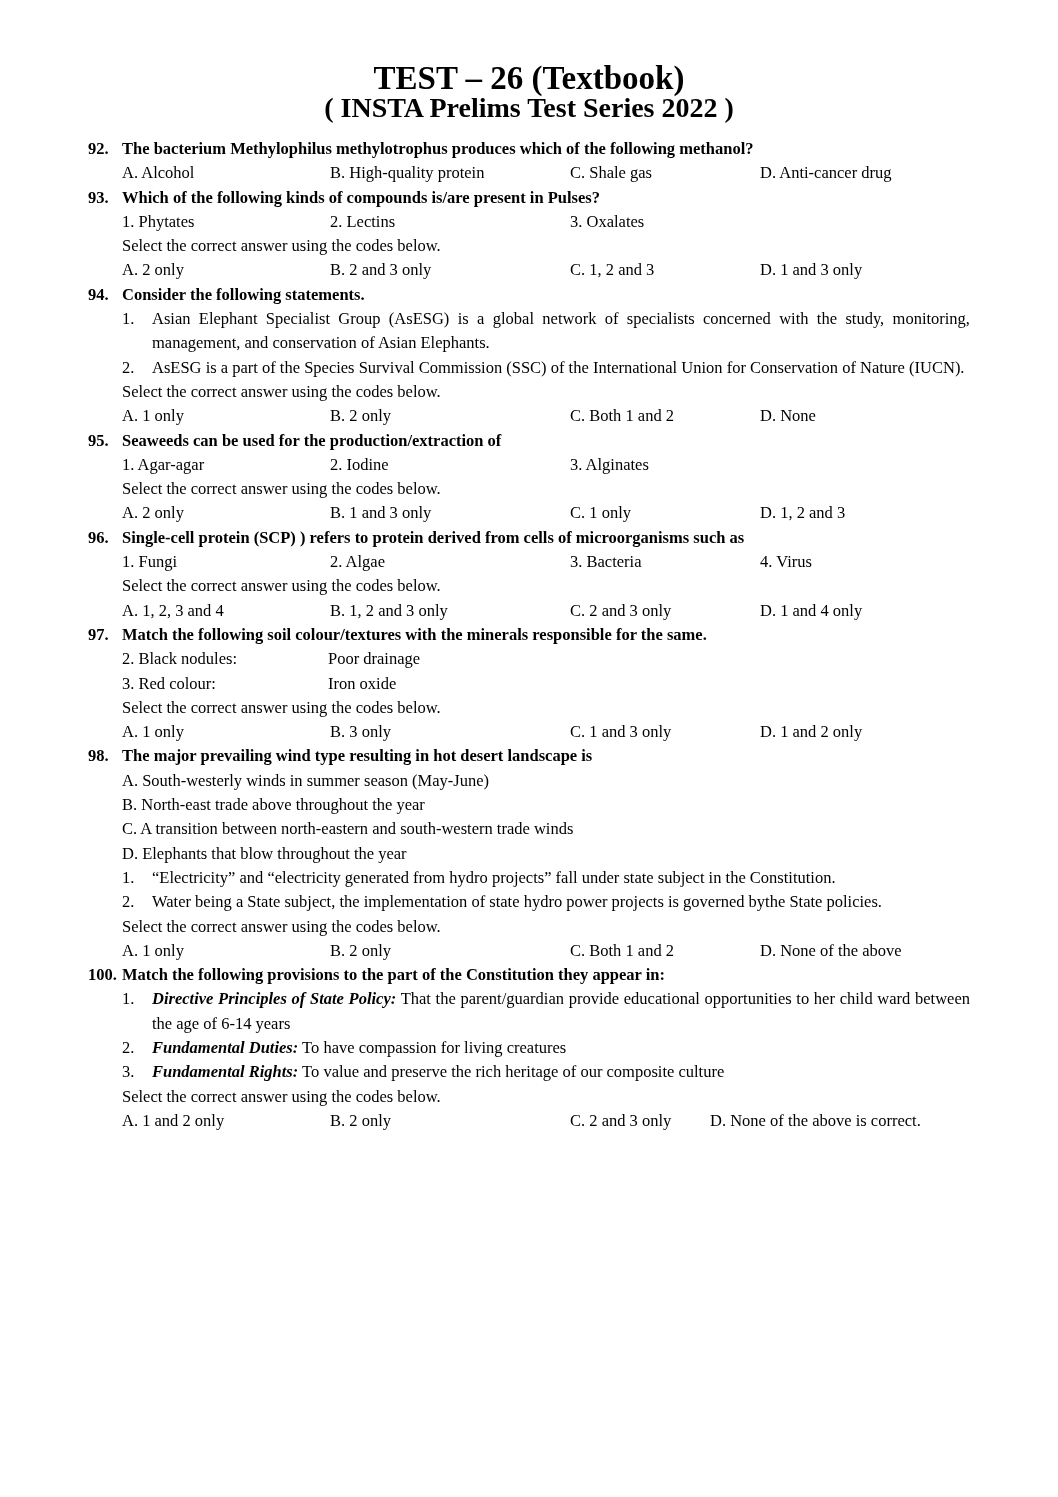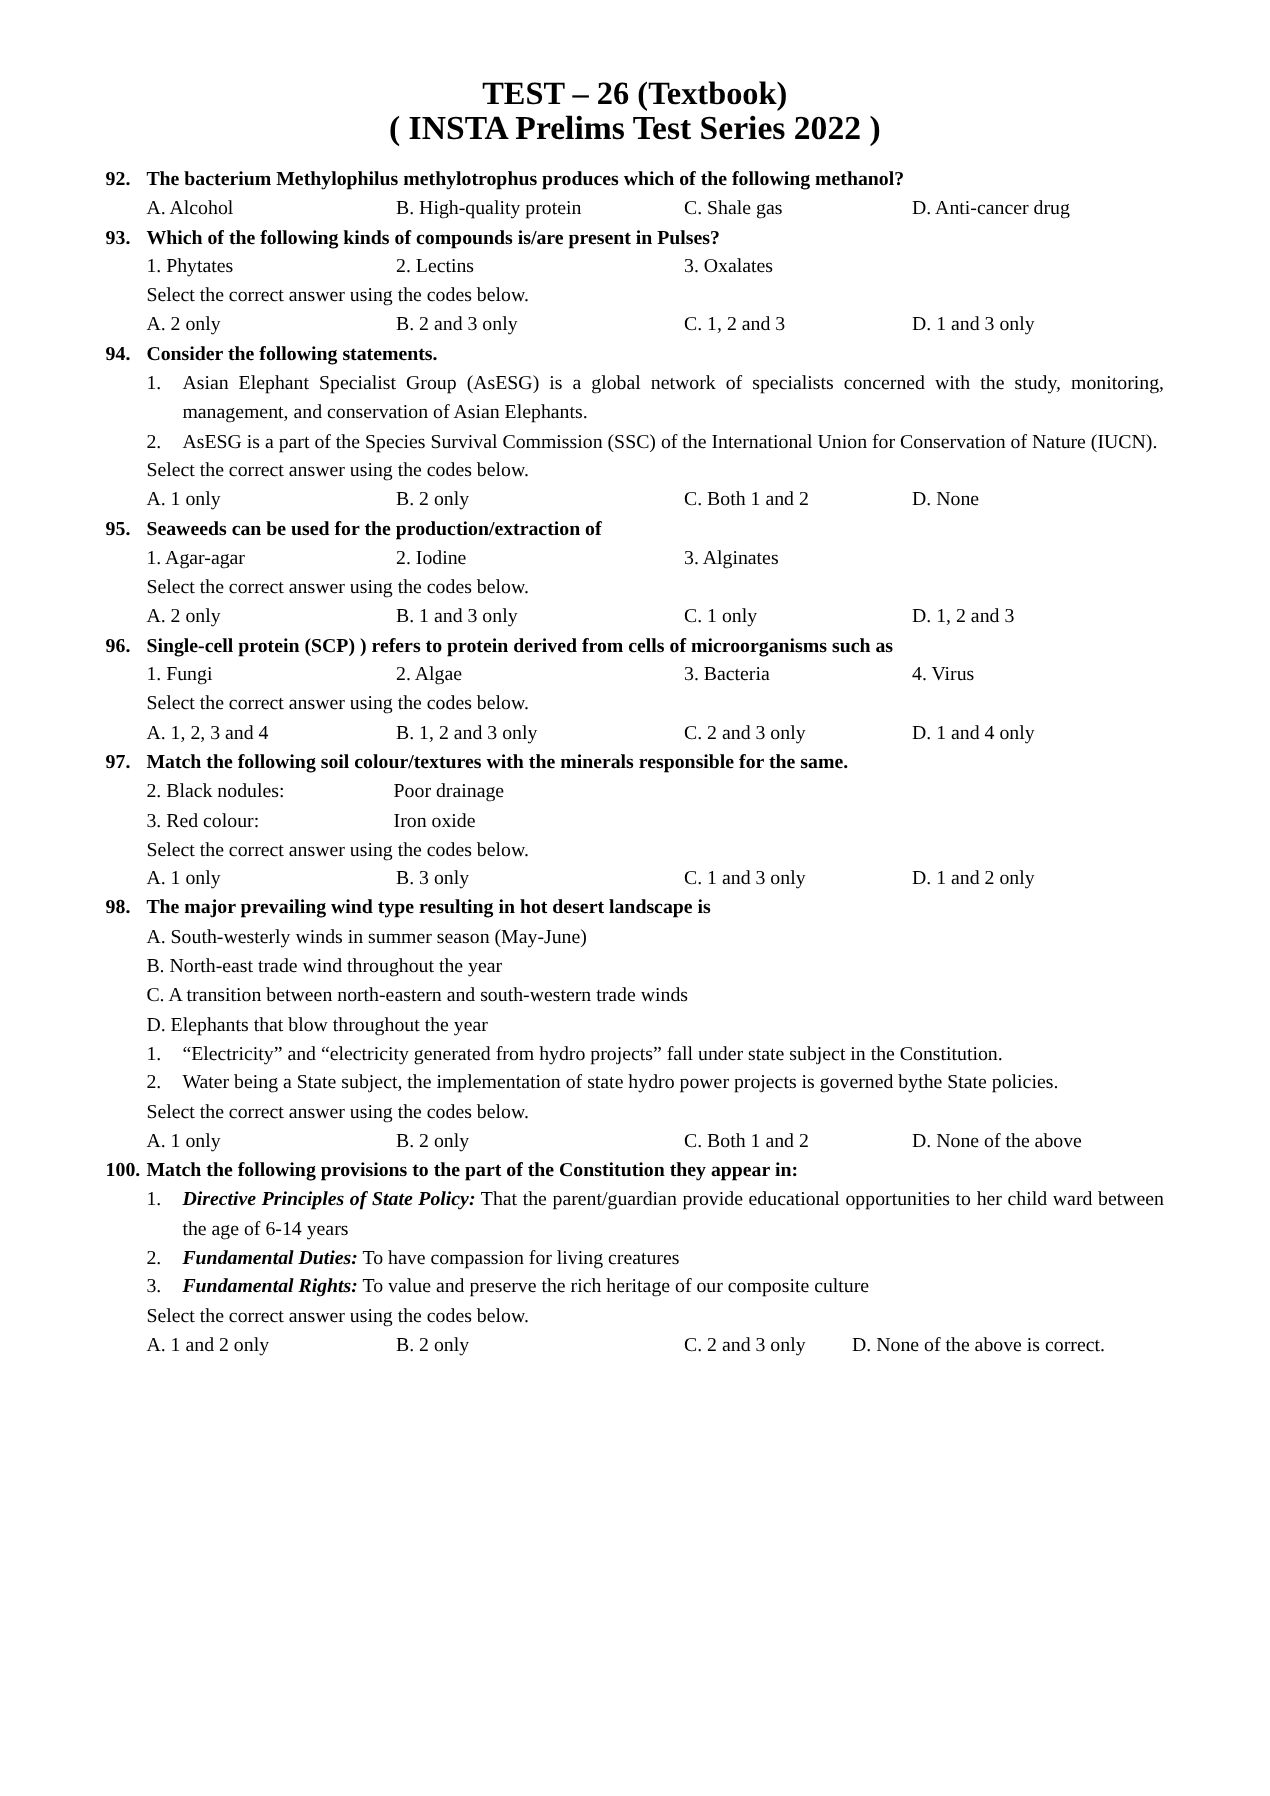--- a/index.html
+++ b/index.html
@@ -11,21 +11,21 @@
     background: #ffffff;
     color: #000000;
     font-family: "Liberation Serif", "DejaVu Serif", serif;
     font-size: 16.5px;
     line-height: 24.3px;
     padding: 62px 88px 0 88px;
     overflow: hidden;
   }
   .header { text-align: center; }
   .title {
-    font-size: 27px;
+    font-size: 33px;
     font-weight: bold;
     line-height: 32px;
     margin: 0;
   }
   .subtitle {
     font-size: 28px;
     font-weight: bold;
     line-height: 27px;
     margin: 0;
   }
@@ -158,21 +158,21 @@
         <div class="row cells">
           <span class="cell">A. 1 only</span>
           <span class="cell">B. 3 only</span>
           <span class="cell">C. 1 and 3 only</span>
           <span class="cell">D. 1 and 2 only</span>
         </div>
       </div>
       <div class="question">
         <p class="qhead"><span class="qnum">98.</span><span class="qtext">The major prevailing wind type resulting in hot desert landscape is</span></p>
         <p class="row plain">A. South-westerly winds in summer season (May-June)</p>
-        <p class="row plain">B. North-east trade wind throughout the year</p>
+        <p class="row plain">B. North-east trade above throughout the year</p>
         <p class="row plain">C. A transition between north-eastern and south-western trade winds</p>
         <p class="row plain">D. Elephants that blow throughout the year</p>
       </div>
       <div class="question">
         <div class="row stmt">
           <span class="s-num">1.</span>
           <span class="s-text">“Electricity” and “electricity generated from hydro projects” fall under state subject in the Constitution.</span>
         </div>
         <div class="row stmt">
           <span class="s-num">2.</span>

